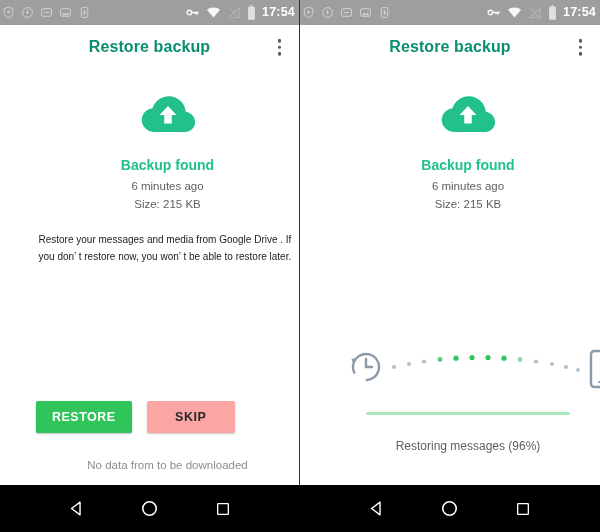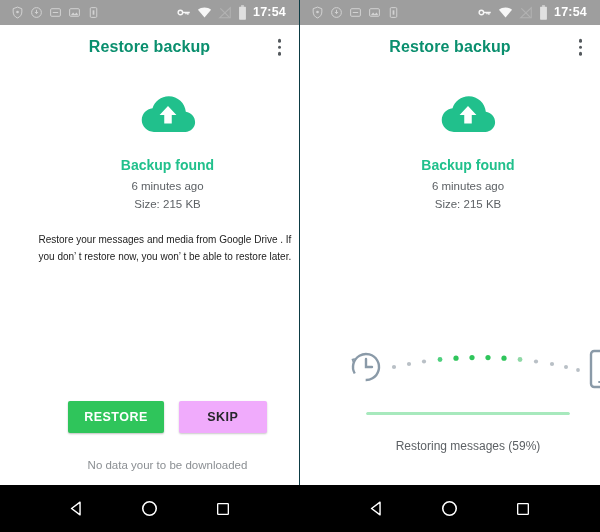--- a/index.html
+++ b/index.html
@@ -23,21 +23,21 @@
     background: #ffffff;
   }
   .panel-left  { border-right: 1px solid #0d3b44; }
   .panel-right { }
 
   
   .status-bar {
     height: 25px;
     background: #9e9e9e;
     display: flex;
-    padding: 0 11px;
+    padding: 0 2px;
     flex: 0 0 auto;
   }
   .status-left { display: flex; align-items: center; gap: 6px; }
   .status-right {
     margin-left: auto;
     display: flex; align-items: center; gap: 6px;
     padding-right: 2px;
   }
   .sb-icon { display: block; opacity: .92; }
   .status-clock {
@@ -114,21 +114,20 @@
     line-height: 1.62;
     text-align: left;
   }
 
   
   .button-row {
     position: absolute;
     left: 0; right: 0;
     top: 332px;
     display: flex;
-    justify-content: center;
     gap: 15px;
   }
   .btn {
     height: 32px;
     min-width: 88px;
     border: none;
     border-radius: 2px;
     font-size: 12.5px;
     font-weight: bold;
     letter-spacing: .5px;
@@ -136,21 +135,21 @@
     font-family: "Liberation Sans", sans-serif;
     display: flex; align-items: center; justify-content: center;
   }
   .btn-restore {
     background: #2fc55b;
     color: #ffffff;
     box-shadow: 0 1px 2px rgba(0,0,0,.25);
     padding: 0 16px;
   }
   .btn-skip {
-    background: #f0abfc;
+    background: #fca5a5;
     color: #25282b;
     box-shadow: 0 1px 2px rgba(0,0,0,.22);
     padding: 0 22px;
   }
 
   .footer-note {
     position: absolute;
     left: 0; right: 0;
     top: 390px;
     text-align: center;
@@ -299,21 +298,21 @@
       <div class="backup-found">Backup found</div>
       <div class="meta-line">6 minutes ago</div>
       <div class="meta-line" style="margin-top:1px;">Size: 215 KB</div>
       <div class="description">Restore your messages and media from Google Drive . If you don’ t restore now, you won’ t be able to restore later.</div>
 
       <div class="button-row">
         <button class="btn btn-restore">RESTORE</button>
         <button class="btn btn-skip">SKIP</button>
       </div>
 
-      <div class="footer-note">No data your to be downloaded</div>
+      <div class="footer-note">No data from to be downloaded</div>
     </div>
   </div>
 
   <div class="panel panel-right">
 
     <div class="status-bar">
       <div class="status-left">
         <span>
           <svg class="sb-icon" width="13" height="13" viewBox="0 0 24 24">
             <path d="M12 2 4 5v6c0 5 3.4 9.7 8 11 4.6-1.3 8-6 8-11V5l-8-3z" fill="none" stroke="#d8d8d8" stroke-width="1.8"></path>
@@ -418,21 +417,21 @@
           <g>
             <rect x="255" y="12" width="24" height="36" rx="3.2" fill="none" stroke="#8a9aa8" stroke-width="2.4"></rect>
             <path d="M263 43h8" stroke="#8a9aa8" stroke-width="1.8" stroke-linecap="round"></path>
           </g>
         </svg>
       </div>
 
       <div class="progress-bar-track">
         <div class="progress-bar-fill" style="width:100%"></div>
       </div>
-      <div class="progress-label">Restoring messages (59%)</div>
+      <div class="progress-label">Restoring messages (96%)</div>
     </div>
   </div>
 
   <div class="nav-bar">
     <div class="nav-half">
       <div class="nav-btn">
         <svg width="17" height="17" viewBox="0 0 24 24">
             <path d="M17 3 5 12l12 9z" fill="none" stroke="#ffffff" stroke-width="2" stroke-linejoin="round"></path>
           </svg>
       </div>

